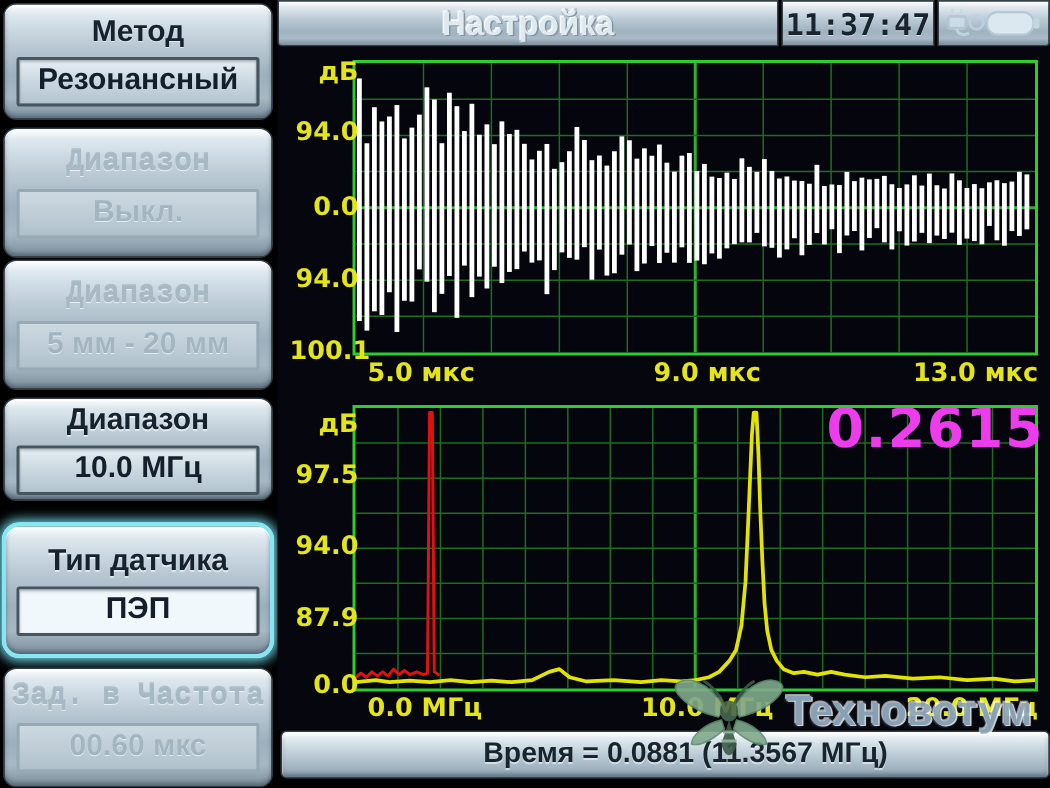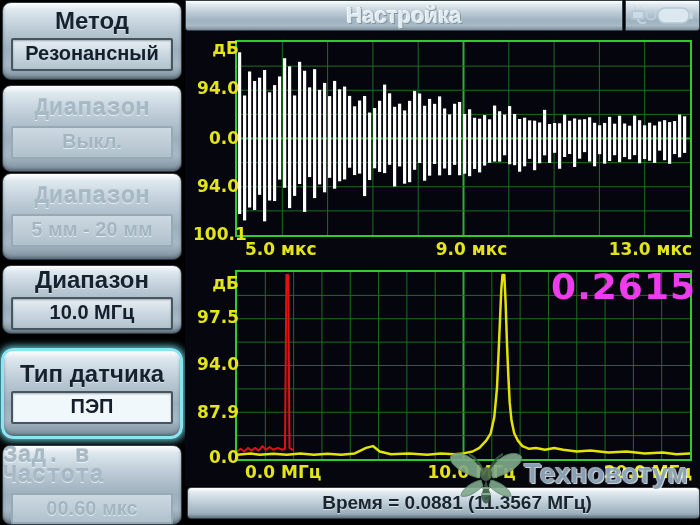--- a/index.html
+++ b/index.html
@@ -7,21 +7,21 @@
           font-family:"Liberation Sans",sans-serif;}
 
   
   .sidebar{position:absolute;left:0;top:0;width:185px;height:525px;background:#000;}
   .side-btn{position:absolute;left:2px;width:178px;border:1px solid #2e3a44;border-radius:9px;
             background:linear-gradient(180deg,#ffffff 0%,#dde7ee 9%,#bccbd6 34%,#9db0bd 62%,#a7b8c4 82%,#77club 100%);
             background:linear-gradient(180deg,#ffffff 0%,#dde7ee 9%,#bccbd6 34%,#9db0bd 62%,#a7b8c4 82%,#76market 100%);
             background:linear-gradient(180deg,#ffffff 0%,#dde7ee 9%,#bccbd6 34%,#9db0bd 62%,#a7b8c4 82%,#7b8e9b 100%);
             box-shadow:inset 0 1px 0 #fff, inset 0 -2px 3px rgba(40,55,66,.45);
             display:flex;flex-direction:column;align-items:center;justify-content:center;gap:7px;}
-  .btn-label{font-size:24px;font-weight:bold;color:#16222e;line-height:20px;
+  .btn-label{font-size:20px;font-weight:bold;color:#16222e;line-height:20px;
              text-shadow:0 1px 0 rgba(255,255,255,.55);}
   .btn-value{width:158px;height:29px;line-height:27px;text-align:center;font-size:20px;font-weight:bold;
              color:#141f2b;border:2px solid #46555f;border-radius:2px;
              background:linear-gradient(180deg,#e6eef3 0%,#c7d5de 55%,#b3c4cf 100%);
              box-shadow:inset 0 1px 2px rgba(20,35,45,.35);}
   .b1{top:2px;height:76px;}  .b2{top:85px;height:85px;} .b3{top:173px;height:85px;}
   .b4{top:265px;height:67px;} .b5{top:348px;height:85px;} .b6{top:445px;height:78px;}
   .sdis .btn-label{color:#a7b9c5;text-shadow:0 1px 0 rgba(243,249,252,.75),0 -1px 0 rgba(95,115,128,.3);font-family:Liberation Mono, monospace;}
   .sdis .btn-value{color:#a3b5c1;border-color:#97a9b5;background:linear-gradient(180deg,#cdd9e1,#b0c1cc);
                    text-shadow:0 1px 0 rgba(243,249,252,.7);box-shadow:none;}
@@ -105,20 +105,23 @@
     </div>
     <div class="side-btn b6 sdis">
       <div class="btn-label">Зад. в Частота</div>
       <div class="btn-value">00.60 мкс</div>
     </div>
   </aside>
 
   <header class="topbar">
     <div class="seg title">
       <span class="title-text">Настройка</span>
+    </div>
+    <div class="seg time">
+      <span class="time-text">11:37:47</span>
     </div>
     <div class="seg power">
       <svg width="66" height="26" viewBox="0 0 66 26">
         <g fill="none" stroke="#c6dae4" stroke-width="2" opacity="0.85">
           <path d="M5 3 v5 M11 3 v5"></path>
           <rect x="2" y="8" width="12" height="8" rx="2" fill="#cfe0ea" stroke="#b2c8d4"></rect>
           <path d="M8 16 c0 4 5 5 8 3"></path>
           <circle cx="21" cy="12" r="4.5" stroke="#bdd2de"></circle>
         </g>
         <g>

